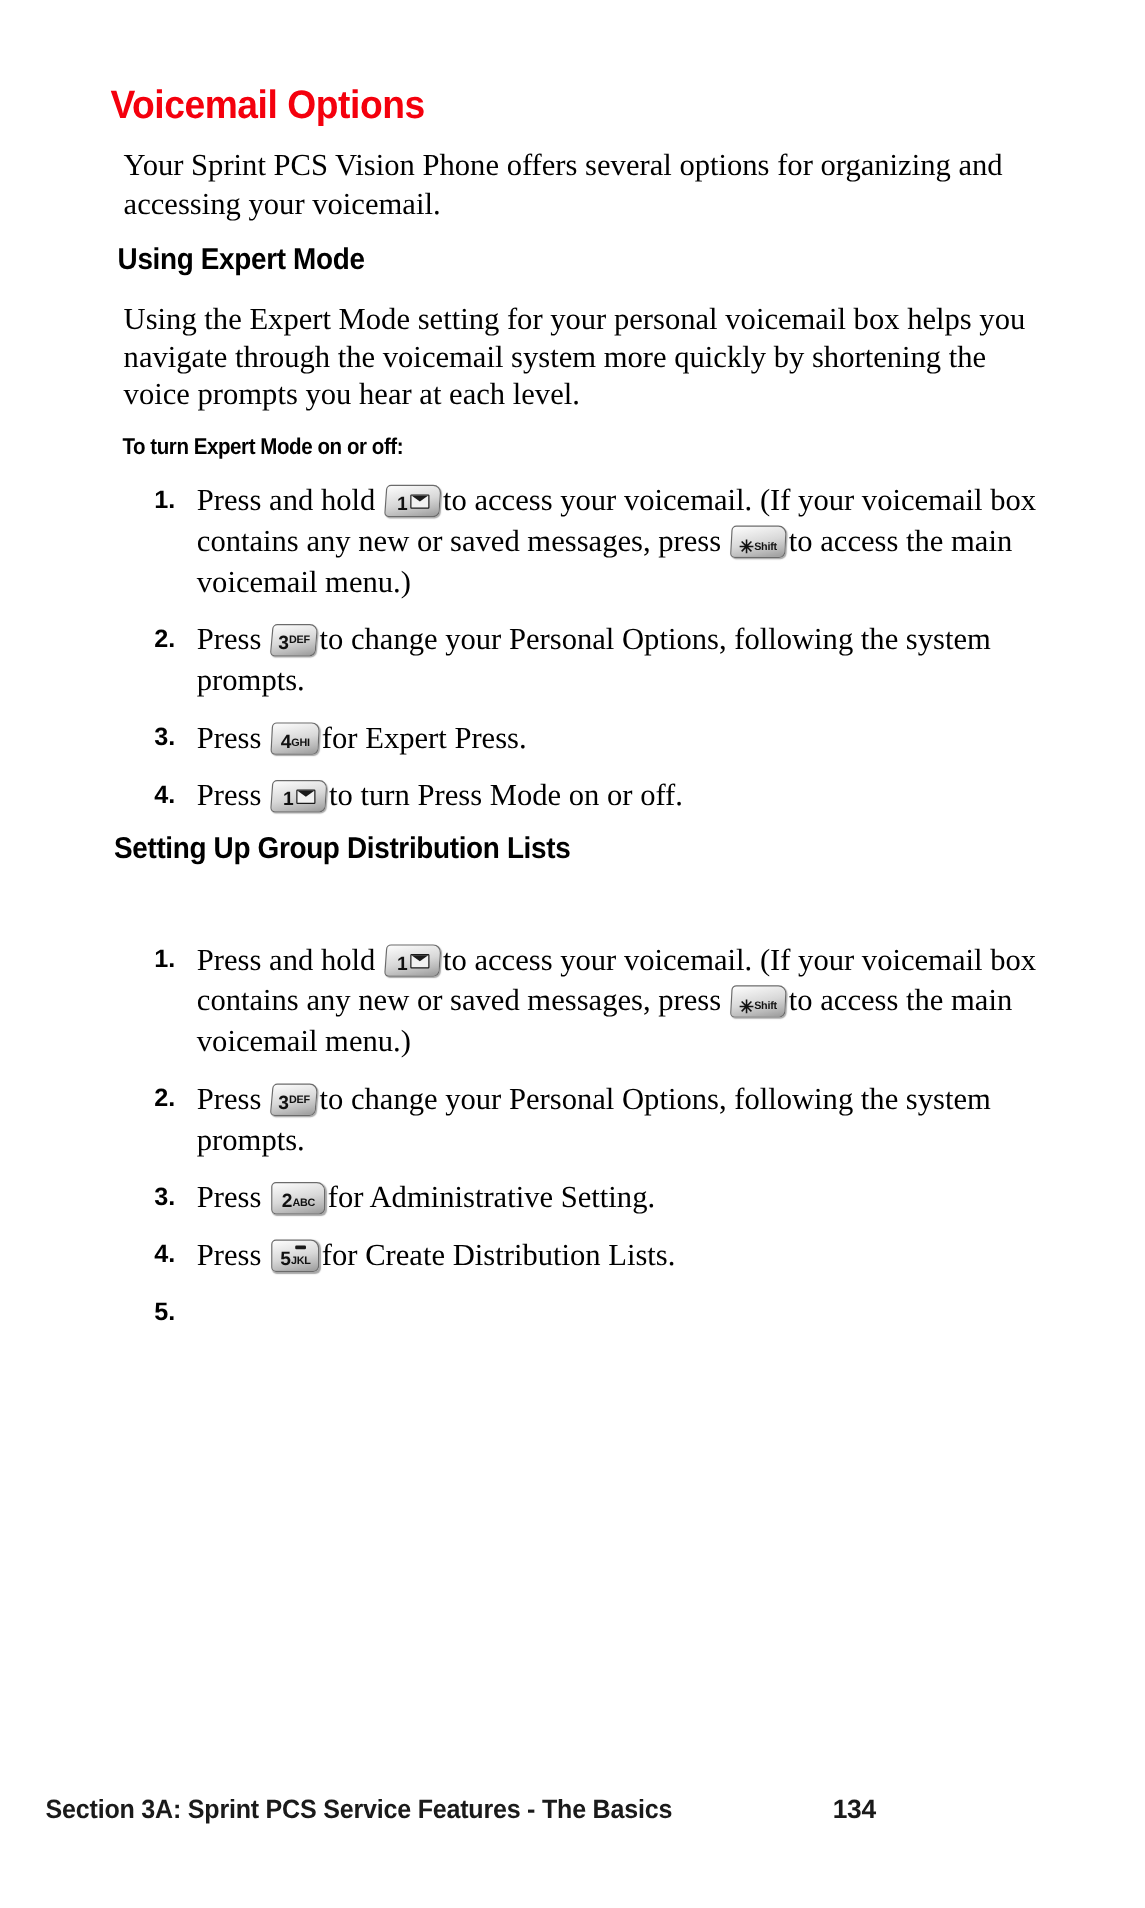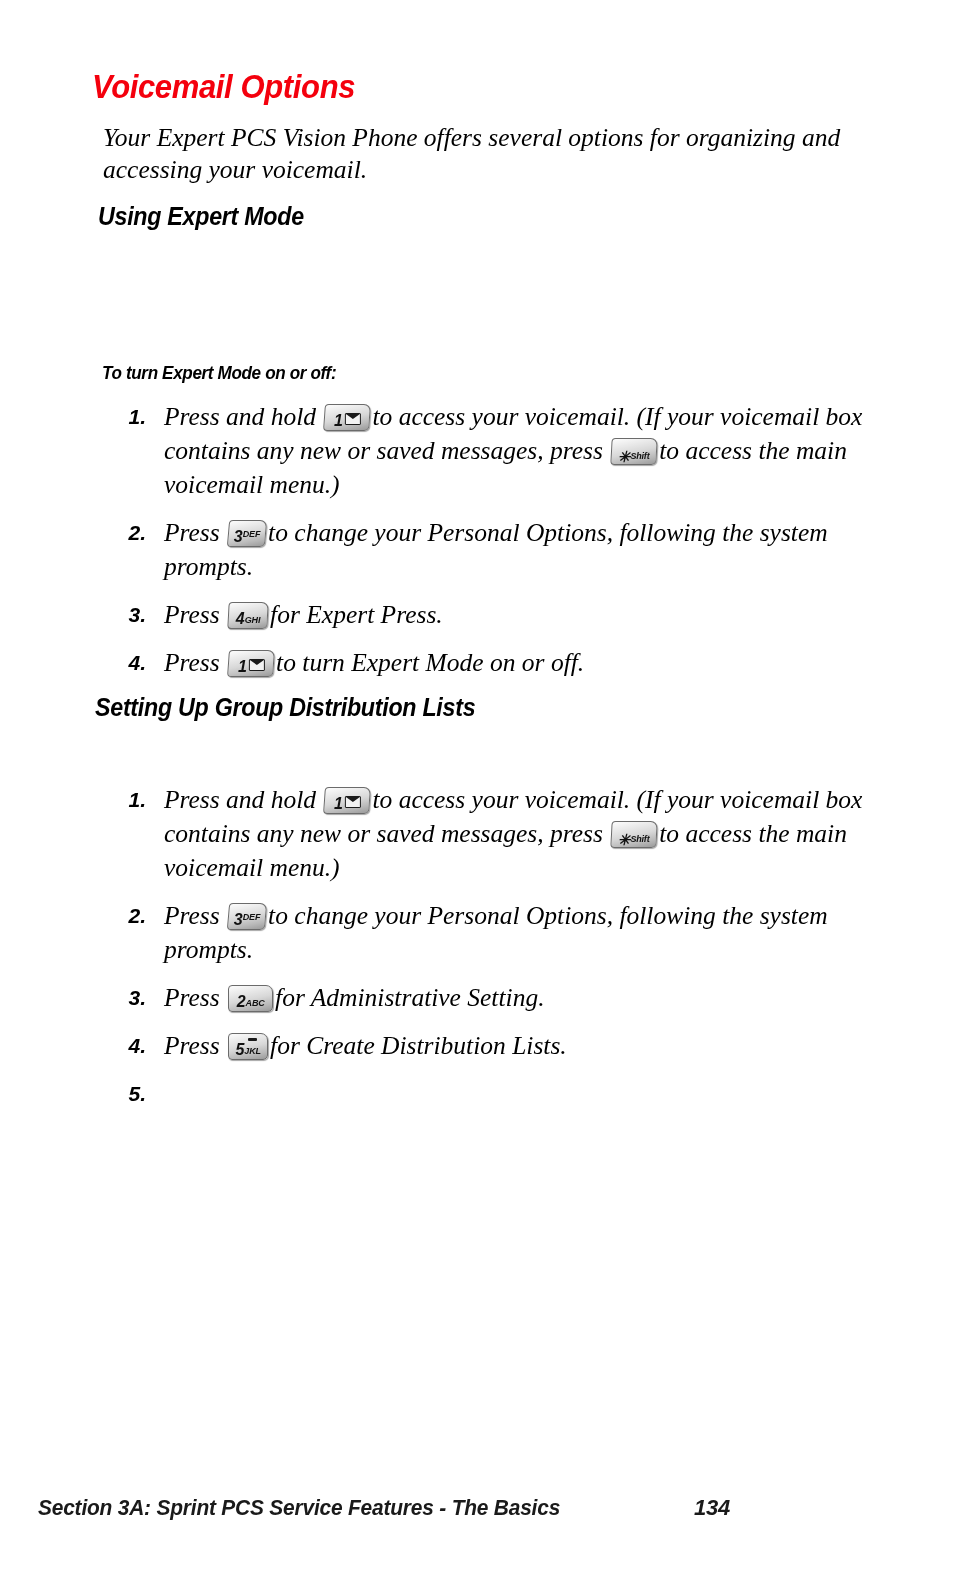--- a/index.html
+++ b/index.html
@@ -14,21 +14,20 @@
     font-family: "Liberation Serif", "DejaVu Serif", serif;
     color: #000000;
     overflow: hidden;
   }
 
   .page {
     position: relative;
     width: 768px;
     height: 1590px;
     box-sizing: border-box;
-    font-style: italic;
   }
 
   
   .page-title {
     position: absolute;
     left: 92px;
     top: 68px;
     font-family: "Liberation Sans Narrow", "Liberation Sans", sans-serif;
     font-weight: bold;
     font-size: 33px;
@@ -215,23 +214,24 @@
   .footer .ftitle { transform: scaleX(0.95); transform-origin: left top; white-space: nowrap; }
   .footer .fpage { white-space: nowrap; }
 </style>
 </head>
 <body>
 
 <div class="page">
 
   <div class="page-title">Voicemail Options</div>
 
-  <div class="para intro">Your Expert PCS Vision Phone offers several options for organizing and accessing your voicemail.</div>
+  <div class="para intro">Your Sprint PCS Vision Phone offers several options for organizing and accessing your voicemail.</div>
 
   <div class="h2 sec1-head">Using Expert Mode</div>
+  <div class="para sec1-para">Using the Expert Mode setting for your personal voicemail box helps you navigate through the voicemail system more quickly by shortening the voice prompts you hear at each level.</div>
   <div class="h3 sec1-sub">To turn Expert Mode on or off:</div>
 
   <ol class="steps steps1">
 
     <li class="step">
       <span class="num">1.</span><span>Press and hold</span>
       <span class="key key-1"><span class="inner"><span class="kdigit">1</span><span class="kenv"></span></span></span><span>to access your voicemail. (If your voicemail box contains any new or saved messages, press</span>
       <span class="key key-star"><span class="inner"><span class="kstar">✳</span><span class="kletters">Shift</span></span></span><span>to access the main voicemail menu.)</span>
     </li>
 
@@ -240,21 +240,21 @@
       <span class="key key-3"><span class="inner"><span class="kdigit">3</span><span class="kletters-sup">DEF</span></span></span><span>to change your Personal Options, following the system prompts.</span>
     </li>
 
     <li class="step">
       <span class="num">3.</span><span>Press</span>
       <span class="key key-4"><span class="inner"><span class="kdigit">4</span><span class="kletters">GHI</span></span></span><span>for Expert Press.</span>
     </li>
 
     <li class="step">
       <span class="num">4.</span><span>Press</span>
-      <span class="key key-1"><span class="inner"><span class="kdigit">1</span><span class="kenv"></span></span></span><span>to turn Expert Mode on or off.</span>
+      <span class="key key-1"><span class="inner"><span class="kdigit">1</span><span class="kenv"></span></span></span><span>to turn Press Mode on or off.</span>
     </li>
 
   </ol>
 
   <div class="h2 sec2-head">Setting Up Group Distribution Lists</div>
 
   <ol class="steps steps2">
 
     <li class="step">
       <span class="num">1.</span><span>Press and hold</span>

